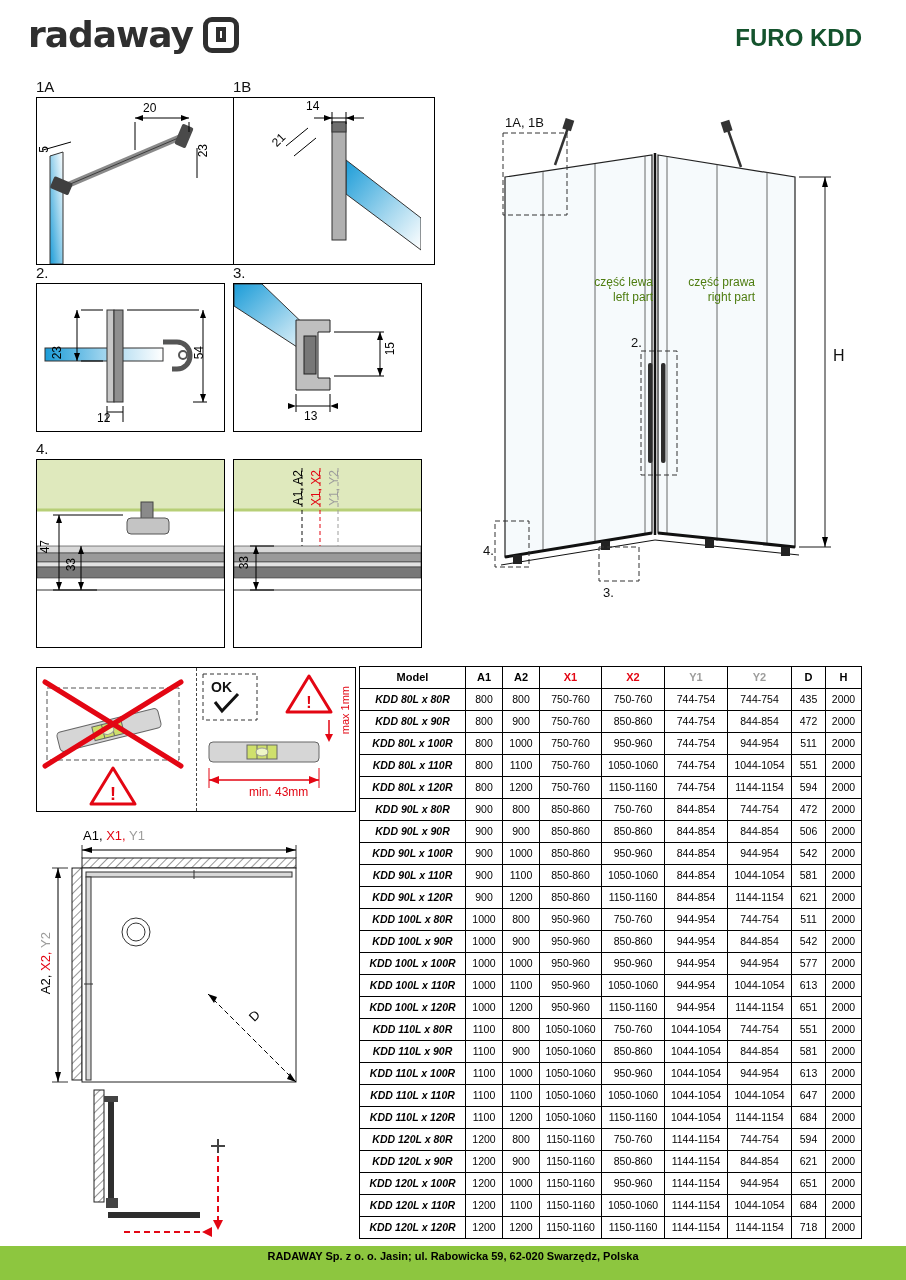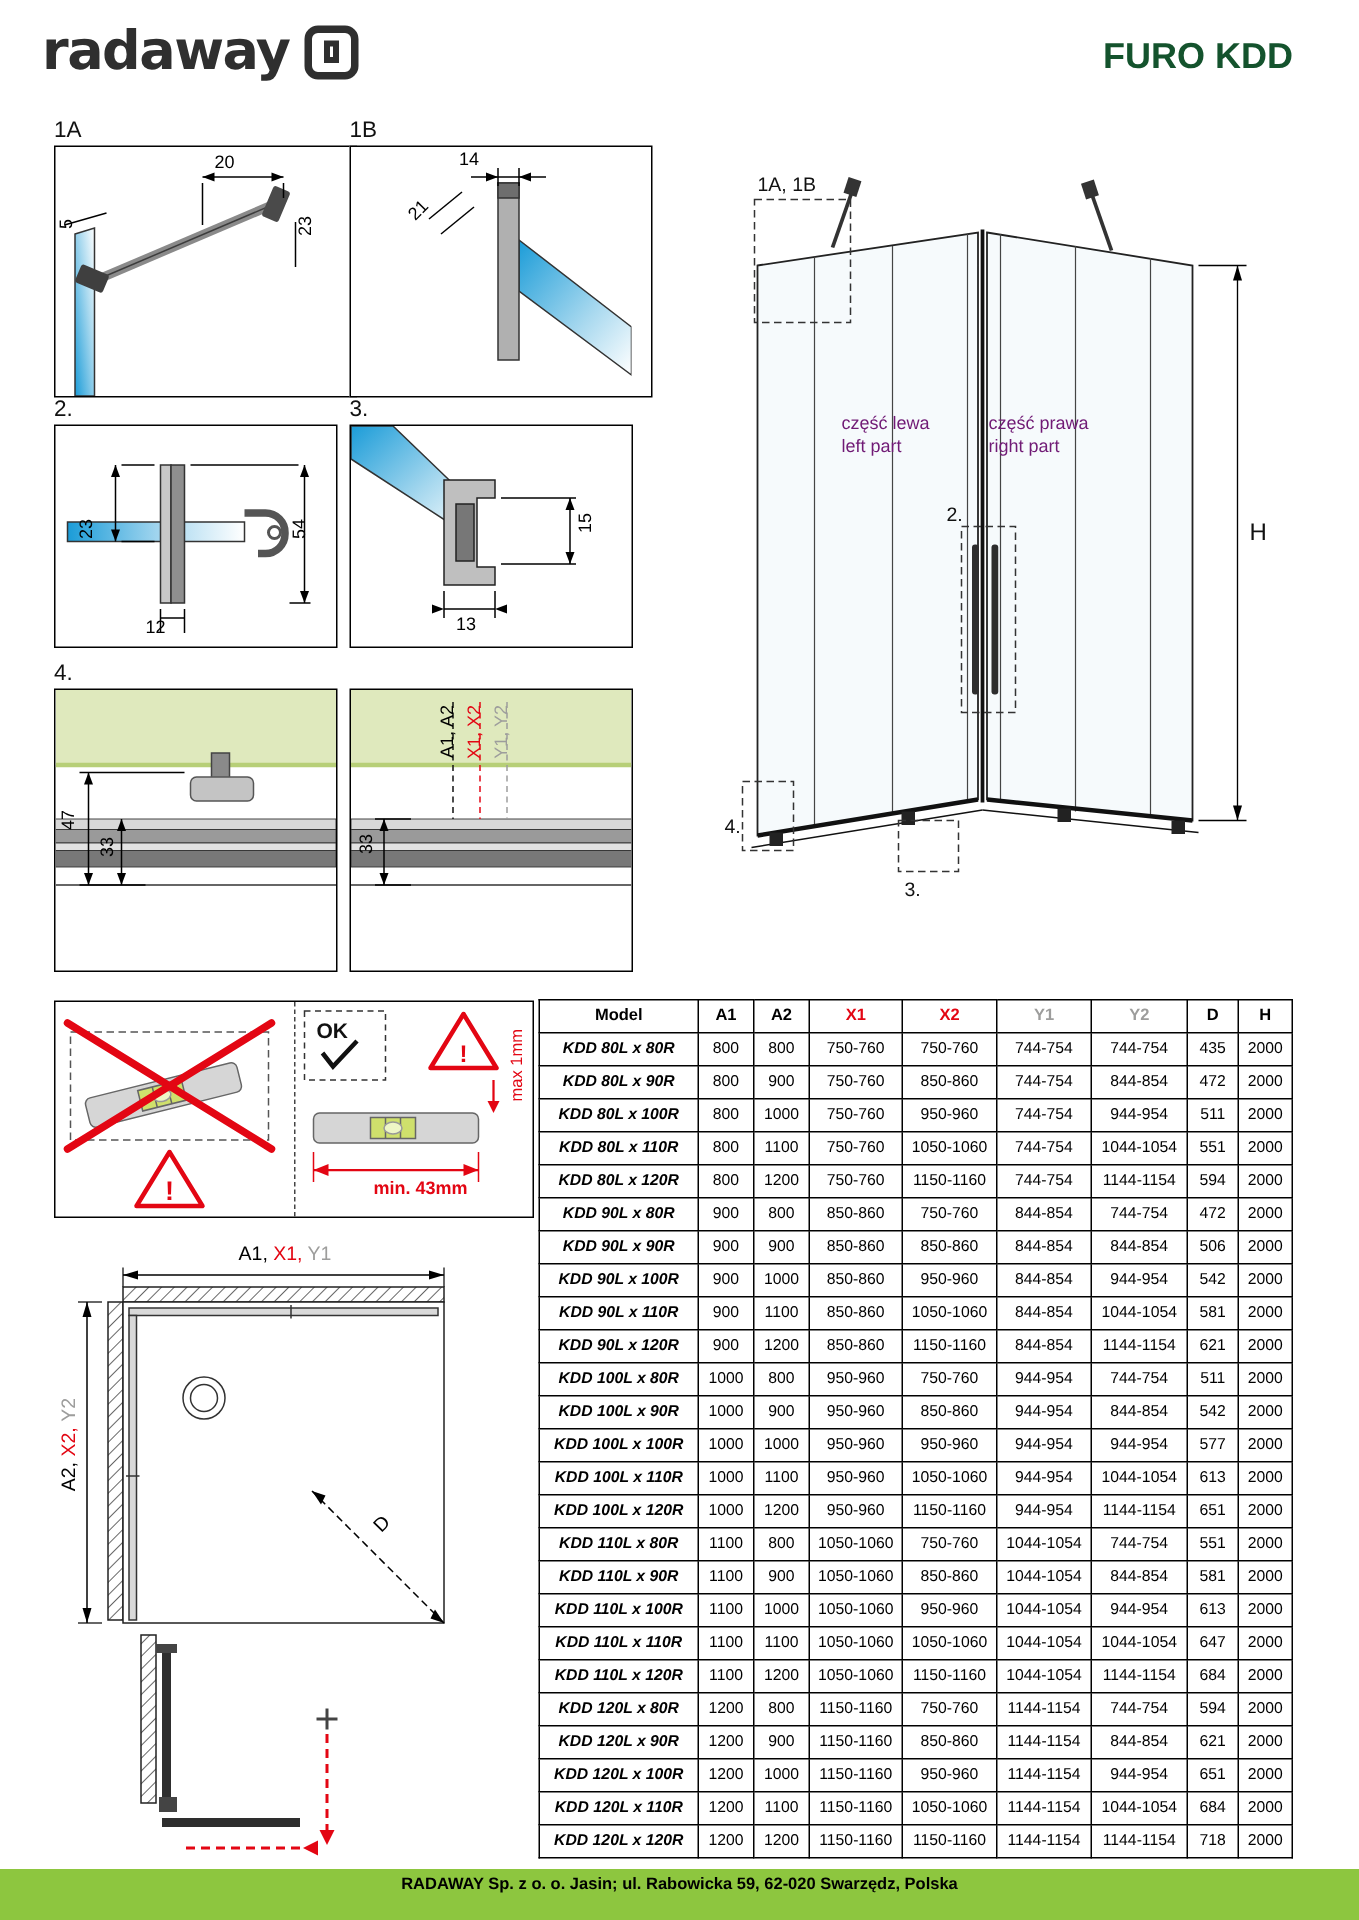--- a/index.html
+++ b/index.html
@@ -16,32 +16,32 @@
   .logo-mark-inner { width:10px; height:15px; border:4px solid #2f2f2f; }
   .product-title { position:absolute; right:44px; top:24px; font-size:24px; font-weight:bold; color:#14532d; }
   
   .figbox { position:absolute; border:1px solid #000; background:#fff; overflow:hidden; }
   .figlabel { position:absolute; font-size:15px; color:#111; }
   .dim { position:absolute; font-size:12px; color:#000; white-space:nowrap; line-height:12px; }
   .vtext { writing-mode:vertical-rl; transform:rotate(180deg); }
   .diag { transform:rotate(-45deg); }
   .red { color:#e30613; }
   .gray { color:#9d9d9c; }
-  .bold { font-weight:bold; }
+  .bold { font-weight:normal; }
   
   .iso { position:absolute; left:455px; top:95px; width:430px; height:565px; }
   .iso-label { position:absolute; font-size:13px; color:#111; white-space:nowrap; }
-  .iso-part { position:absolute; text-align:left; font-size:12px; line-height:15px; color:#701a75; }
+  .iso-part { position:absolute; text-align:right; font-size:12px; line-height:15px; color:#4d7c0f; }
   
   .install { position:absolute; left:36px; top:667px; width:320px; height:145px; border:1px solid #000; display:flex; }
   .install-half { position:relative; width:160px; height:143px; }
   .install-half.right { border-left:1px dashed #444; }
   
   .plan { position:absolute; left:28px; top:828px; width:320px; height:276px; }
-  .plan-top-label { position:absolute; left:55px; top:0; width:214px; text-align:center; font-size:13px; }
+  .plan-top-label { position:absolute; left:55px; top:0; width:214px; text-align:left; font-size:13px; }
   
   .size-table { position:absolute; left:359px; top:666px; border-collapse:collapse; table-layout:fixed; font-size:10.5px; background:#fff; }
   .size-table th, .size-table td { border:1px solid #000; text-align:center; vertical-align:middle; padding:0 2px; height:22px; line-height:11px; white-space:nowrap; overflow:hidden; }
   .size-table th { font-weight:bold; font-size:11px; }
   .size-table th.red { color:#e30613; }
   .size-table th.gray { color:#9d9d9c; }
   .size-table td.model { font-weight:bold; font-style:italic; }
   
   .footer { position:absolute; left:0; bottom:0; width:906px; height:34px; background:#8dc63f; text-align:center; font-size:11px; font-weight:bold; color:#000; padding-top:3px; line-height:14px; }
 </style>

